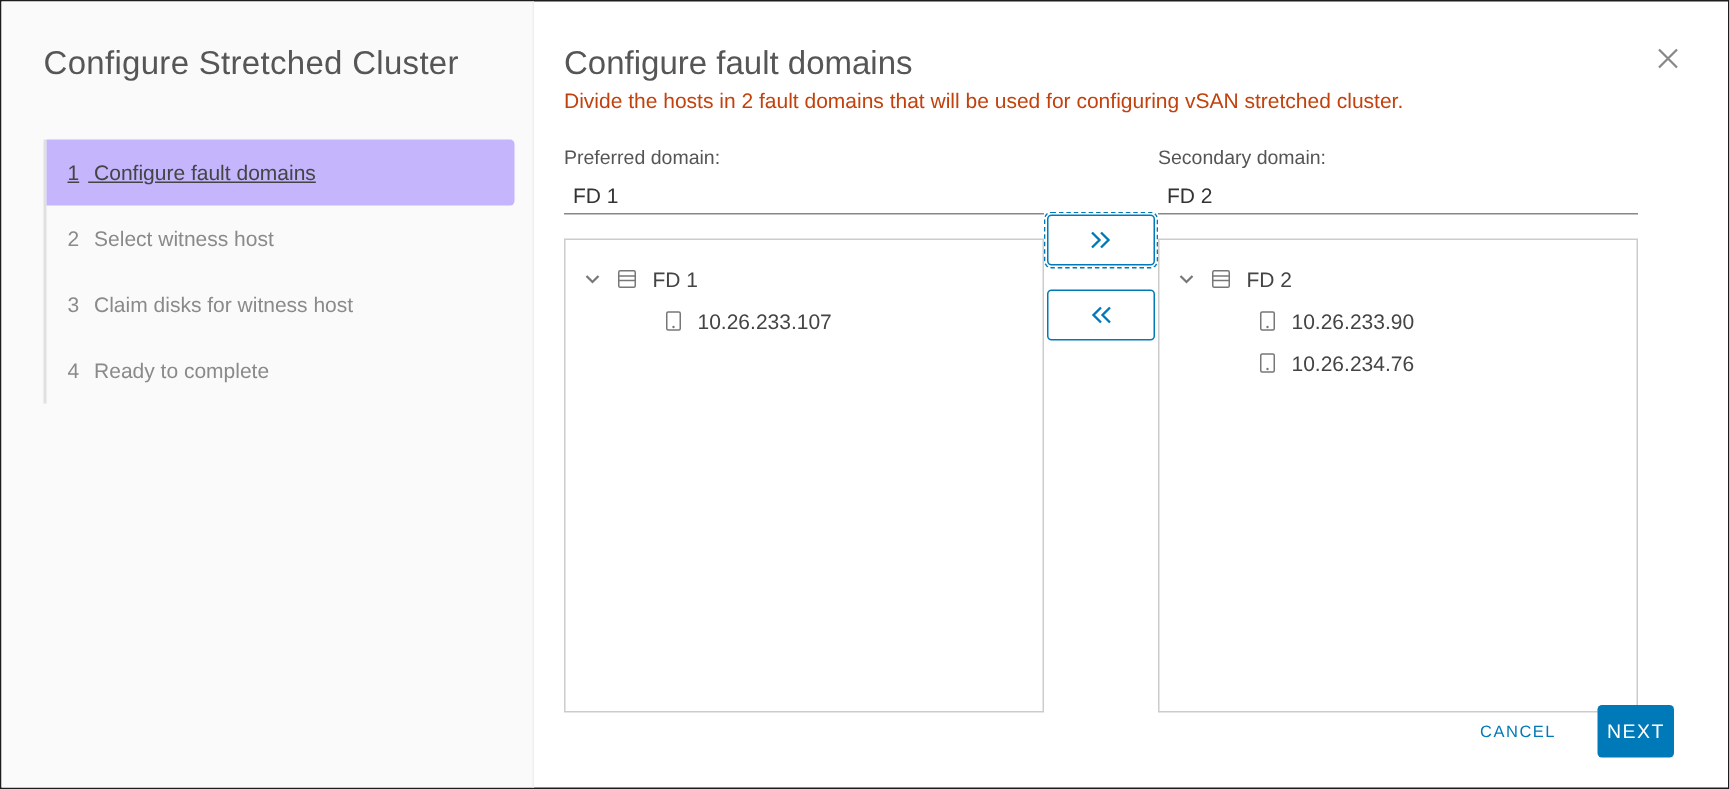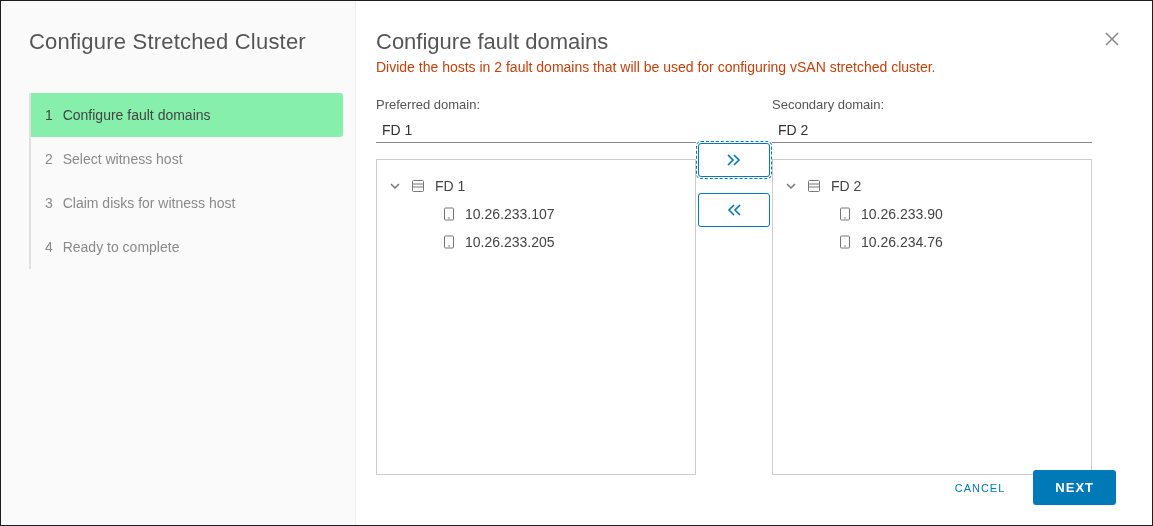--- a/index.html
+++ b/index.html
@@ -35,23 +35,24 @@
       border-left: 2px solid #e0e0e0;
     }
     .step {
       padding: 14px 14px;
       color: #8a8a8a;
       font-size: 14px;
       cursor: default;
       border-radius: 0 3px 3px 0;
     }
     .step.active {
-      background: #86efac;
+      background: #c4b5fd;
       color: #444;
       border-radius: 0 3px 3px 0;
+      text-decoration: underline;
     }
     .step .num { margin-right: 6px; }
 
     
     .content {
       flex: 1;
       padding: 28px 36px 20px 20px;
       display: flex;
       flex-direction: column;
       position: relative;
@@ -168,25 +169,24 @@
       font-size: 11px;
       letter-spacing: 1px;
       cursor: pointer;
       padding: 8px 4px;
     }
     .btn-next {
       background: #0079b8;
       color: #fff;
       border: none;
       border-radius: 3px;
-      padding: 10px 22px;
+      padding: 10px 6px;
       font-size: 13px;
       letter-spacing: 1px;
       cursor: pointer;
-      font-weight: bold;
     }
   </style>
 </head>
 <body>
 
 <div class="dialog">
 
   <aside class="sidebar">
     <h1 class="wizard-title">Configure Stretched Cluster</h1>
     <div class="steps">
@@ -241,29 +241,20 @@
             <span>FD 1</span>
           </div>
           <div class="tree-row host">
             <span class="host-icon">
               <svg width="12" height="14" viewBox="0 0 12 14">
                   <rect x="1.5" y="1" width="9" height="12" rx="1" stroke="#777" fill="none"></rect>
                   <circle cx="6" cy="11" r="0.8" fill="#777"></circle>
                 </svg>
             </span>
             <span>10.26.233.107</span>
-          </div>
-          <div class="tree-row host">
-            <span class="host-icon">
-              <svg width="12" height="14" viewBox="0 0 12 14">
-                  <rect x="1.5" y="1" width="9" height="12" rx="1" stroke="#777" fill="none"></rect>
-                  <circle cx="6" cy="11" r="0.8" fill="#777"></circle>
-                </svg>
-            </span>
-            <span>10.26.233.205</span>
           </div>
         </div>
       </div>
 
       <div class="transfer-col">
         <button class="tbtn focus">
           <svg width="18" height="14" viewBox="0 0 18 14">
               <path d="M3 2 L8 7 L3 12 M9 2 L14 7 L9 12" stroke="#0079b8" stroke-width="1.6" fill="none"></path>
             </svg>
         </button>

